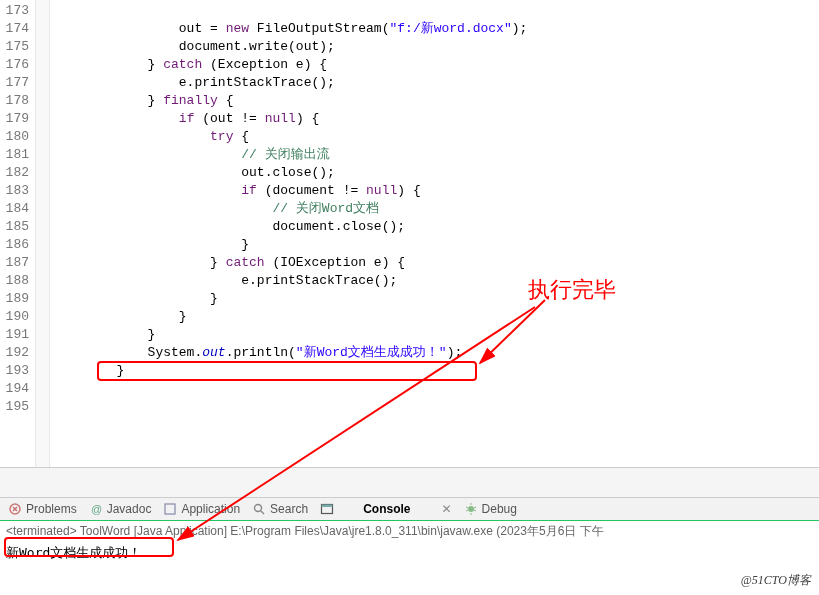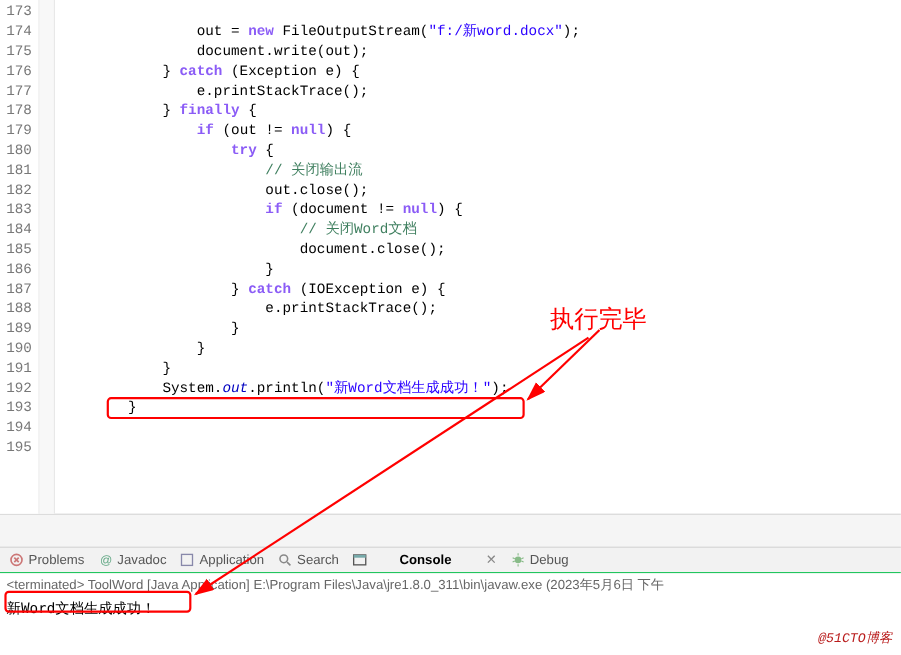--- a/index.html
+++ b/index.html
@@ -35,21 +35,21 @@
     border-right: 1px solid #e8e8e8;
   }
   .code {
     flex: 1;
     padding: 2px 0 2px 4px;
     white-space: pre;
     line-height: 18px;
     position: relative;
     overflow: hidden;
   }
-  .kw { color: #8b5cf6; font-weight: bold; }
+  .kw { color: #701a75; font-weight: normal; }
   .str { color: #2a00ff; }
   .cm { color: #3f7f5f; }
   .fld { color: #0000c0; font-style: italic; }
   .hl-box {
     border: 2px solid #ff0000;
     border-radius: 4px;
     position: absolute;
     pointer-events: none;
   }
   .annotation {
@@ -90,22 +90,22 @@
   }
   .console-body {
     font-family: Consolas, monospace;
     font-size: 13px;
     padding: 2px 6px;
   }
   .watermark {
     position: absolute;
     right: 8px;
     bottom: 6px;
-    color: #b91c1c;
-    font-family: Liberation Mono, monospace;
+    color: #404040;
+    font-family: Liberation Serif, serif;
     font-size: 12px;
     font-style: italic;
   }
   .close-x { font-weight:normal; color:#888; margin-left:2px;}
 </style>
 </head>
 <body>
 
 <div class="editor">
   <div class="gutter" id="gutter">
@@ -221,21 +221,21 @@
     <span>Debug</span>
   </div>
 </div>
 
 <div class="console-header">&lt;terminated&gt; ToolWord [Java Application] E:\Program Files\Java\jre1.8.0_311\bin\javaw.exe  (2023年5月6日 下午</div>
 <div class="console-body">新Word文档生成成功！</div>
 
 <div class="hl-box" style="left:97px; top:361px; width:380px; height:20px;"></div>
 <div class="hl-box" style="left:4px; top:537px; width:170px; height:20px;"></div>
 
-<div class="annotation" style="left:500px; top:275px;">执行完毕</div>
+<div class="annotation" style="left:528px; top:275px;">执行完毕</div>
 
 <svg class="arrows">
   <defs>
     <marker id="ah" markerWidth="10" markerHeight="10" refX="8" refY="3" orient="auto">
       <path d="M0,0 L9,3 L0,6 Z" fill="#ff0000"></path>
     </marker>
   </defs>
   <line x1="545" y1="300" x2="480" y2="363" stroke="#ff0000" stroke-width="2" marker-end="url(#ah)"></line>
   <line x1="535" y1="307" x2="178" y2="540" stroke="#ff0000" stroke-width="2" marker-end="url(#ah)"></line>
 </svg>

